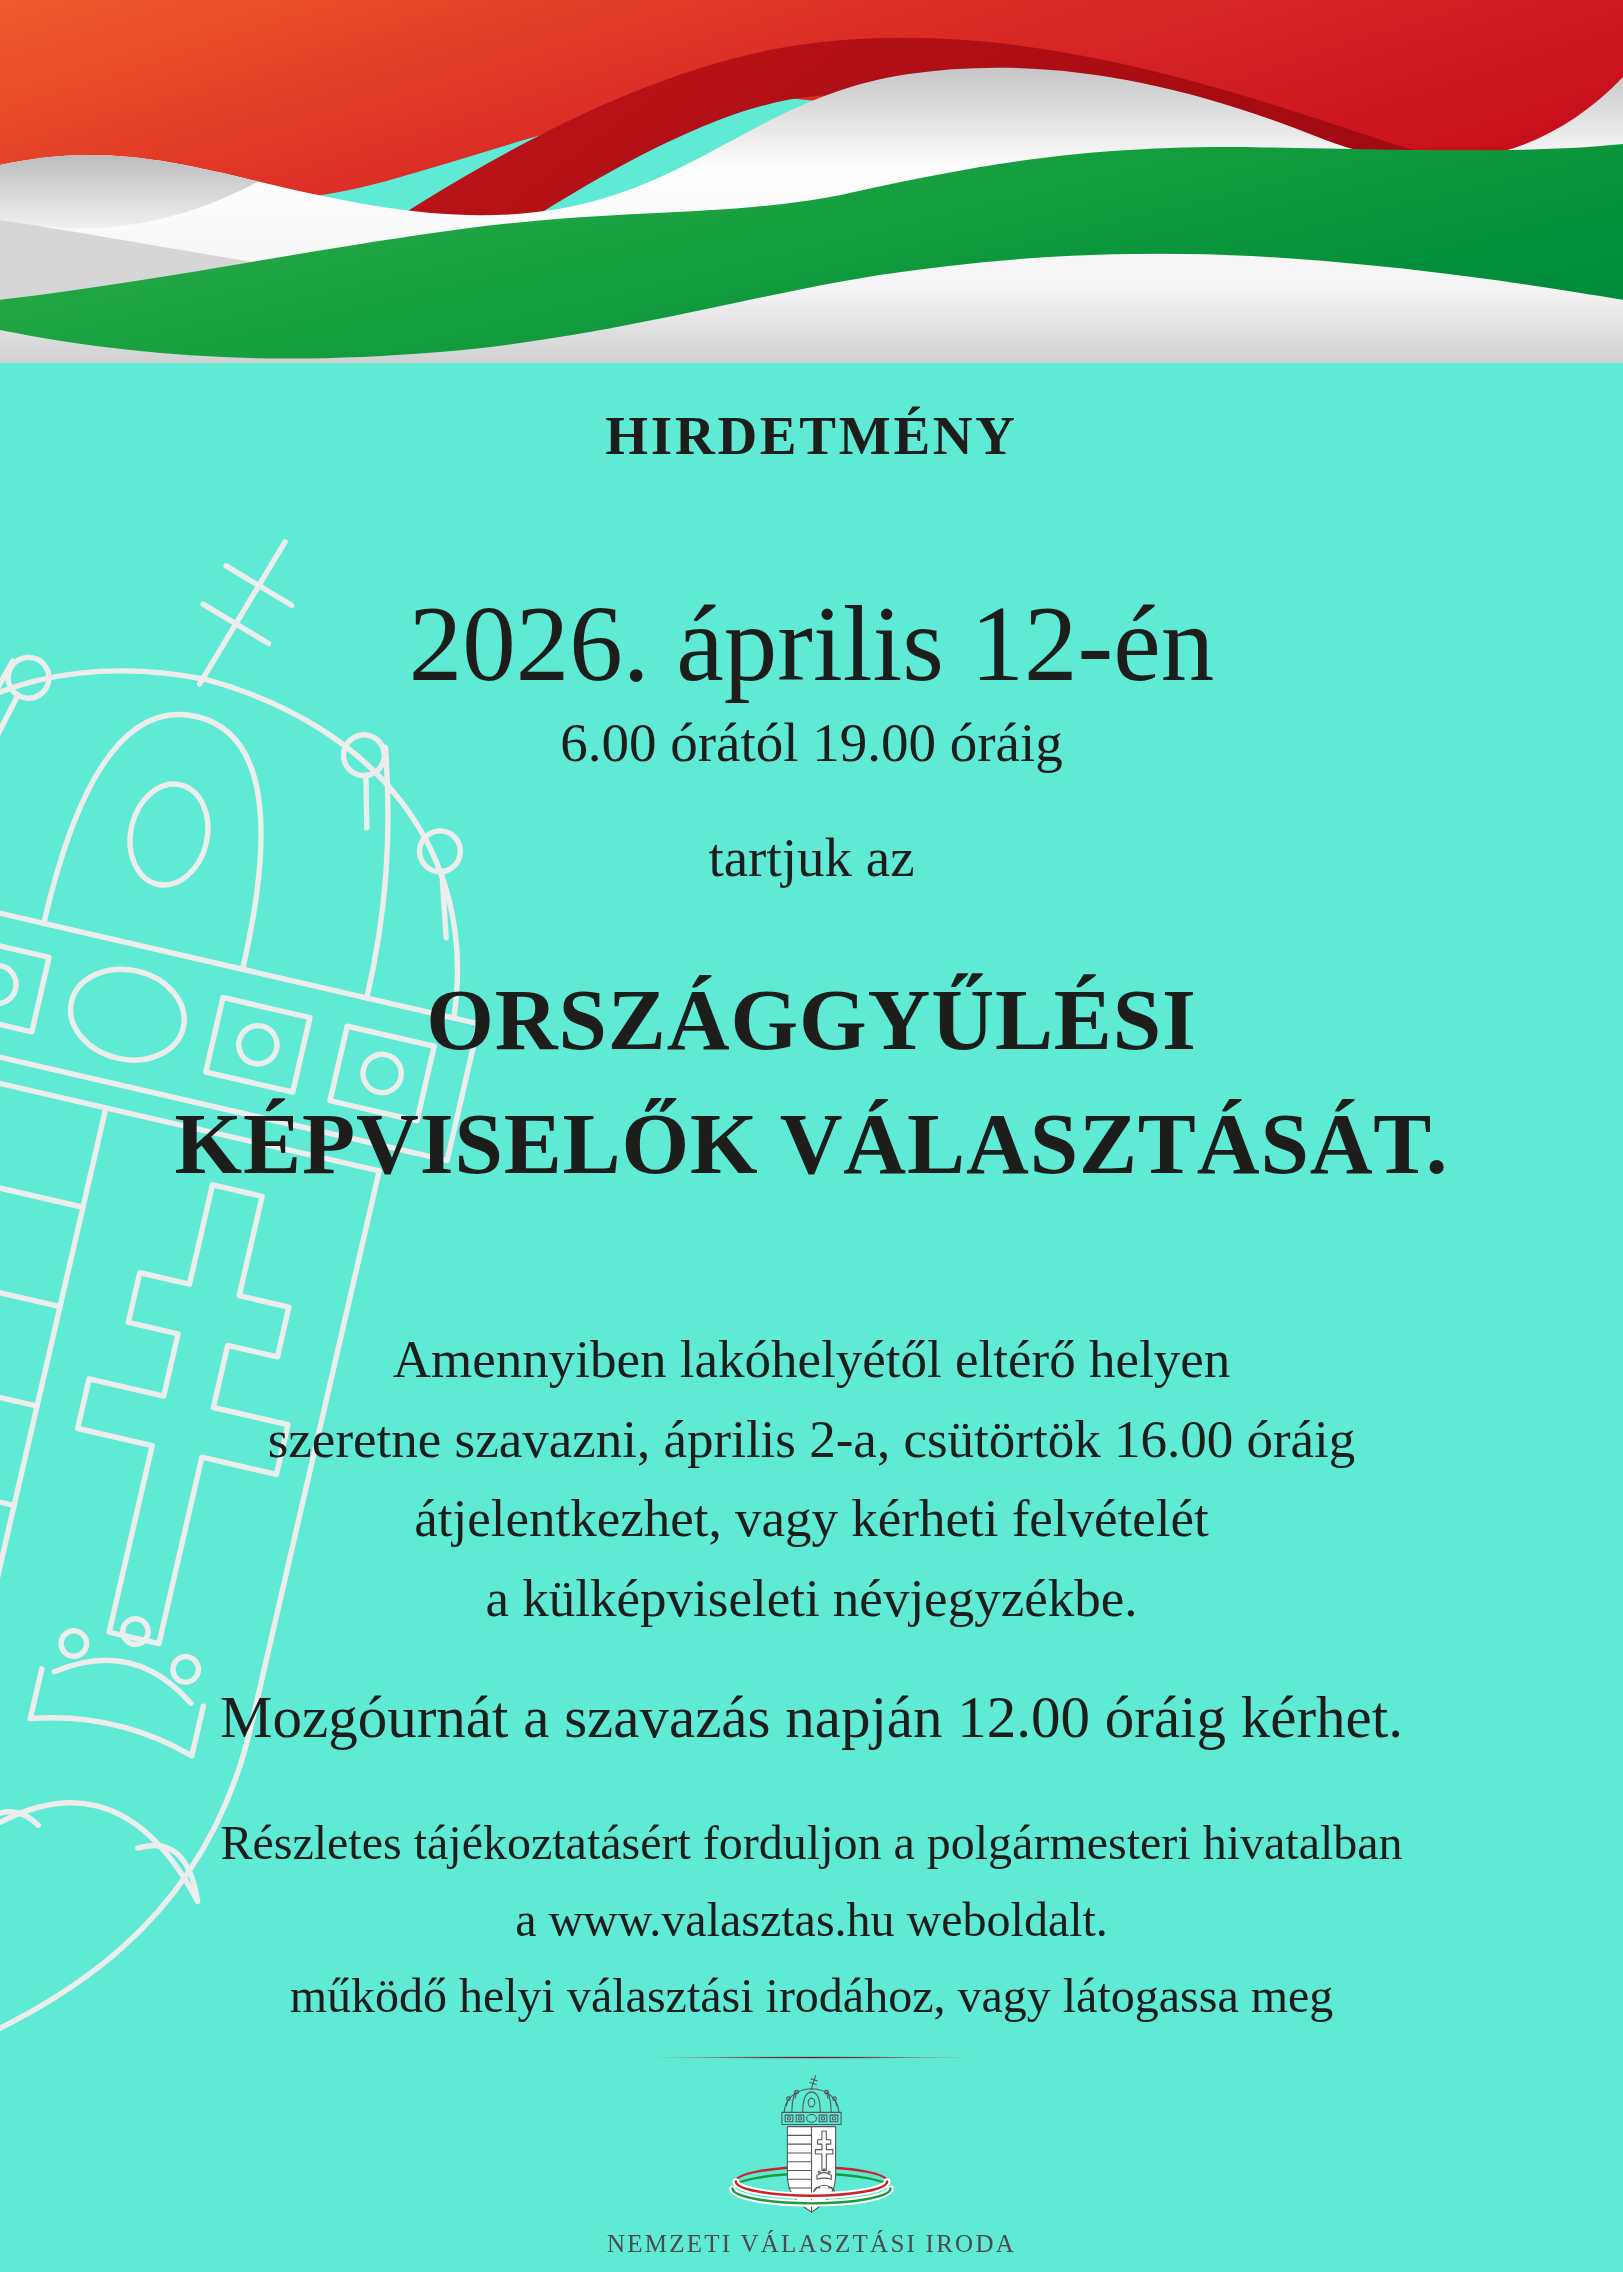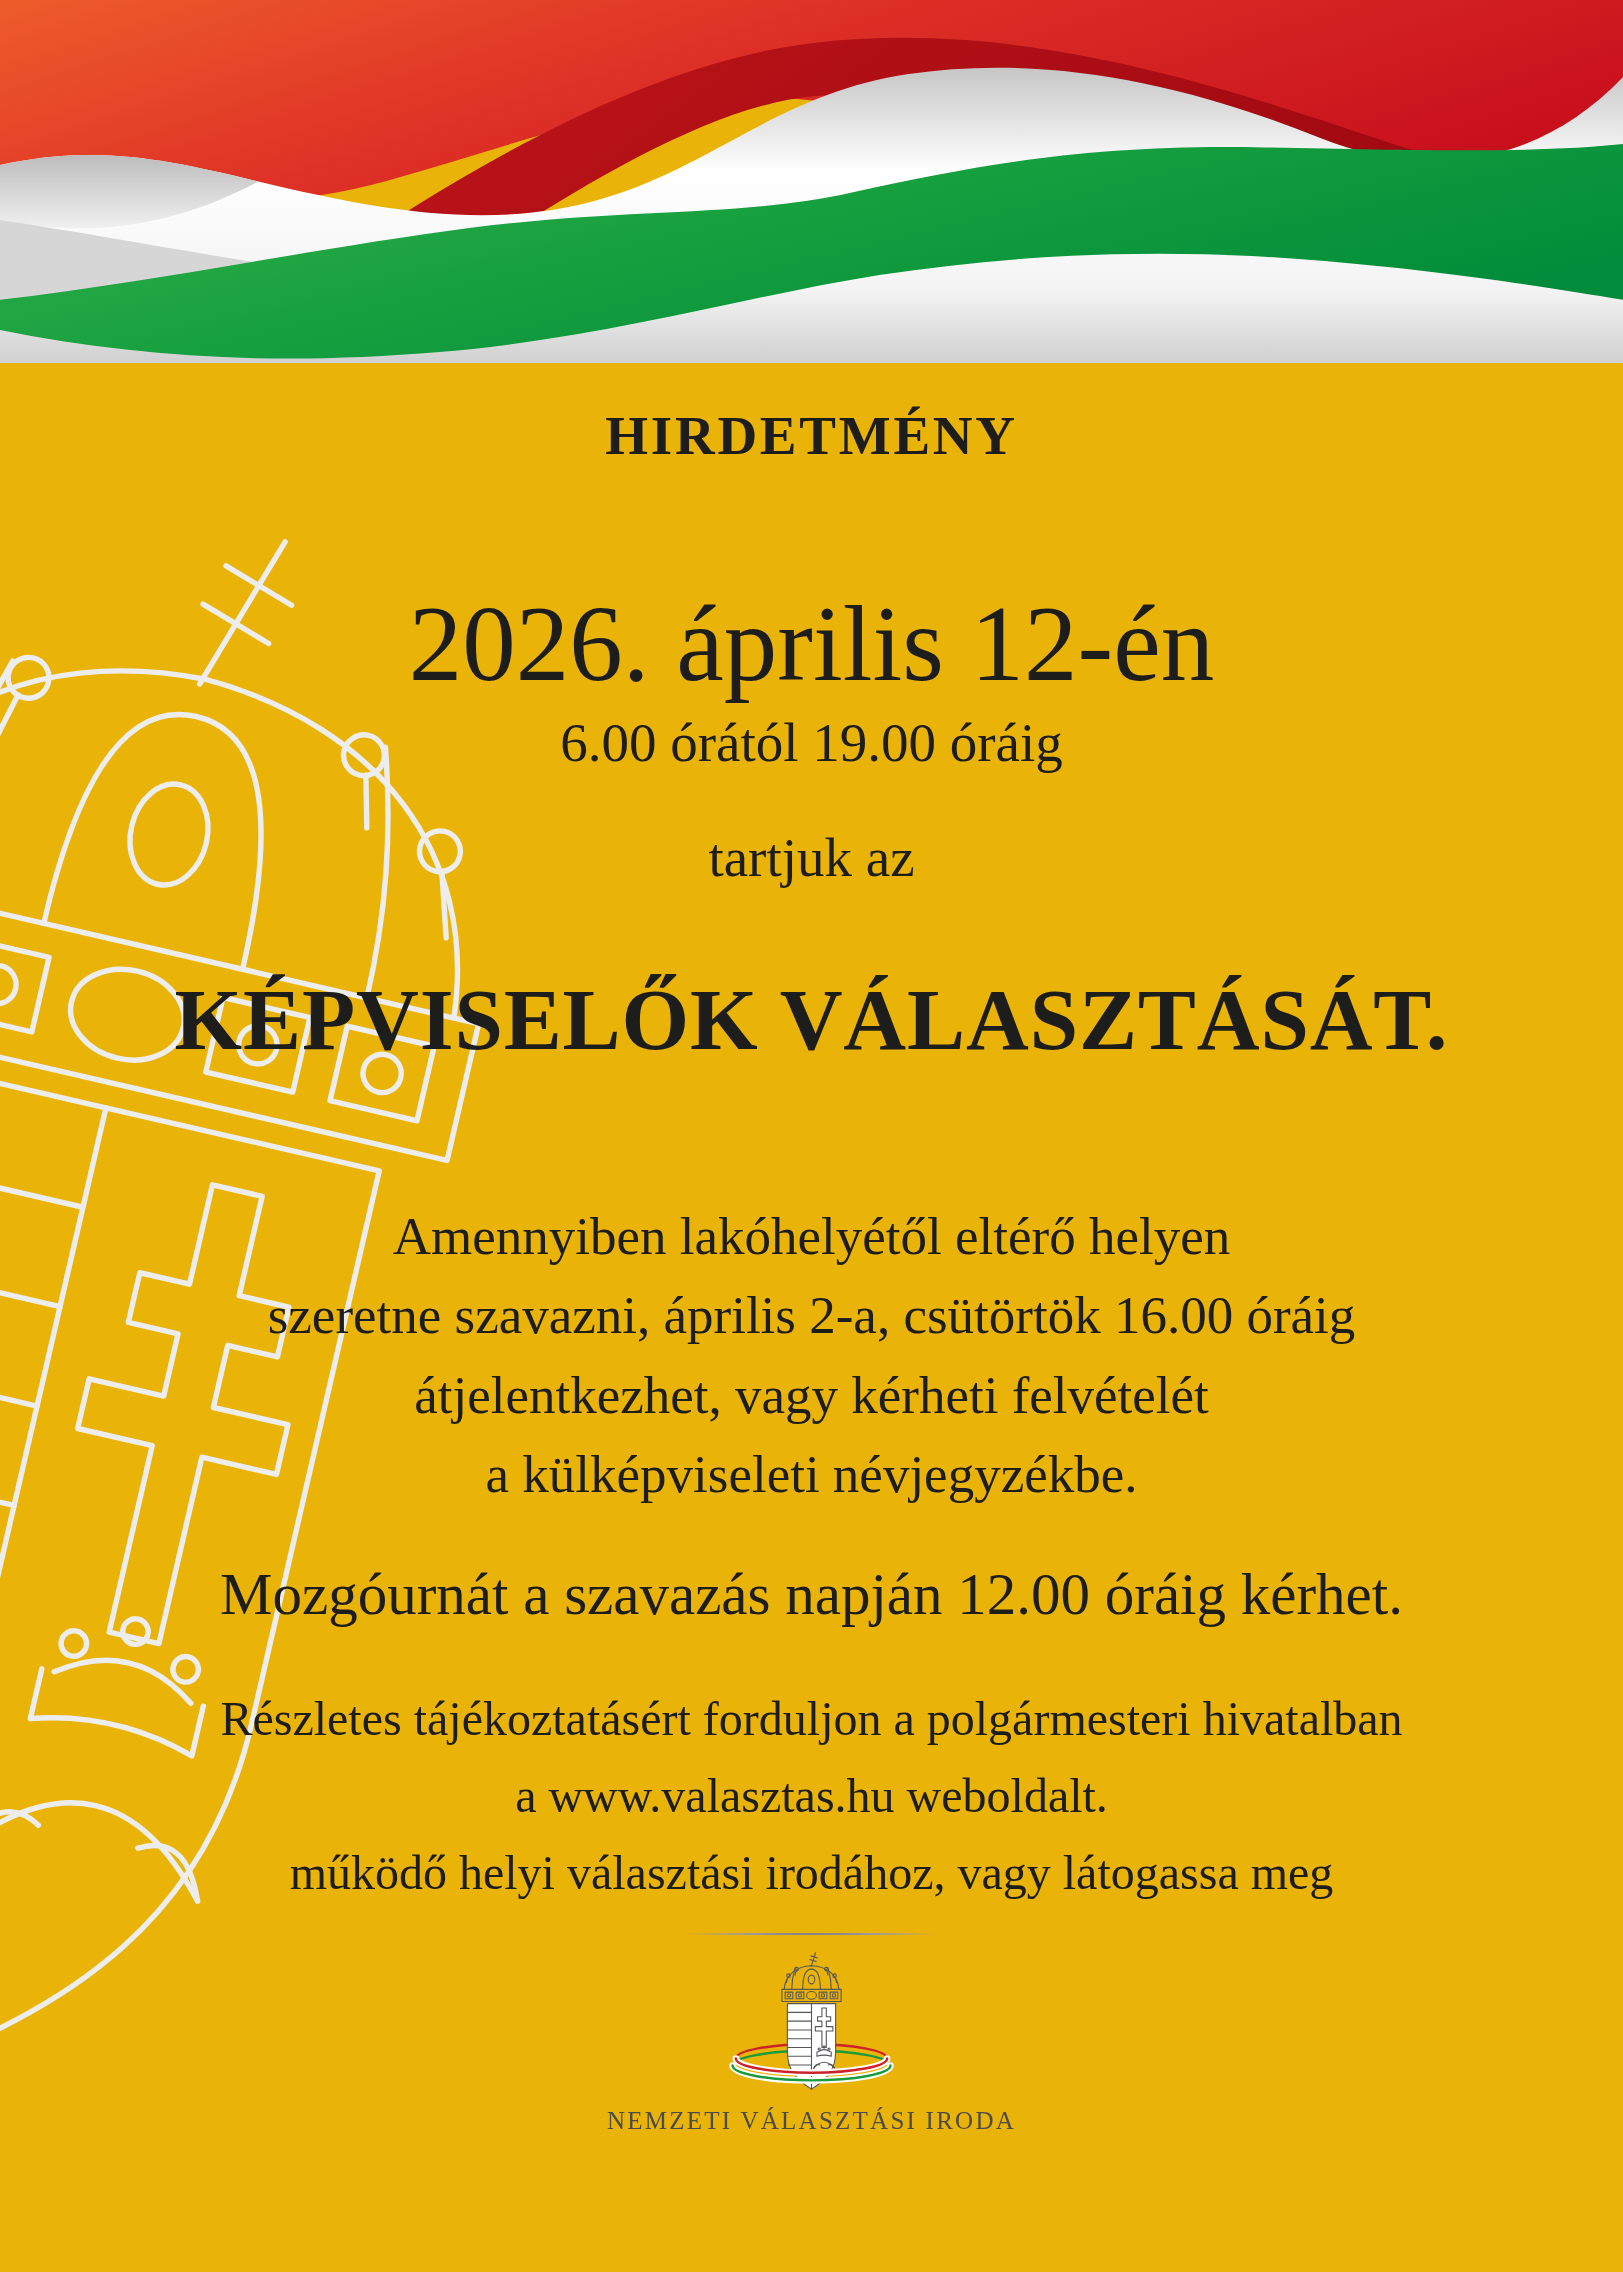--- a/index.html
+++ b/index.html
@@ -1,20 +1,20 @@
 <!DOCTYPE html>
 <html style="font-size:8.8px"><head>
 <meta charset="utf-8">
 <style>
   html,body{margin:0;padding:0;background:#ffffff;}
   .page{
     position:relative;
     width:1623px;
     height:2273px;
-    background:#eab308;
+    background:#5eead4;
     overflow:hidden;
     font-family:"Liberation Serif", serif;
     color:#1d1d1b;
   }
   .flag{
     position:absolute;
     top:0;left:0;
     width:1623px;height:363px;
     display:block;
     z-index:1;
@@ -201,20 +201,21 @@
 
     <h1 class="title">HIRDETMÉNY</h1>
 
     <div class="date-line">2026. április 12-én</div>
 
     <div class="time-line">6.00 órától 19.00 óráig</div>
 
     <div class="lead-in">tartjuk az</div>
 
     <div class="event-heading">
+      <div>ORSZÁGGYŰLÉSI</div>
       <div>KÉPVISELŐK VÁLASZTÁSÁT.</div>
     </div>
 
     <div class="para-1">
       <div>Amennyiben lakóhelyétől eltérő helyen</div>
       <div>szeretne szavazni, április 2-a, csütörtök 16.00 óráig</div>
       <div>átjelentkezhet, vagy kérheti felvételét</div>
       <div>a külképviseleti névjegyzékbe.</div>
     </div>
 

